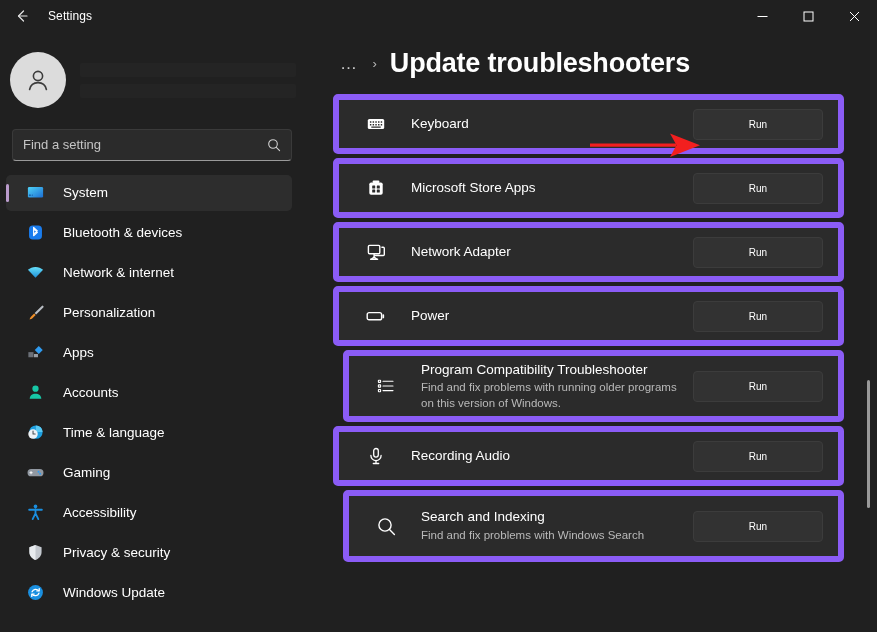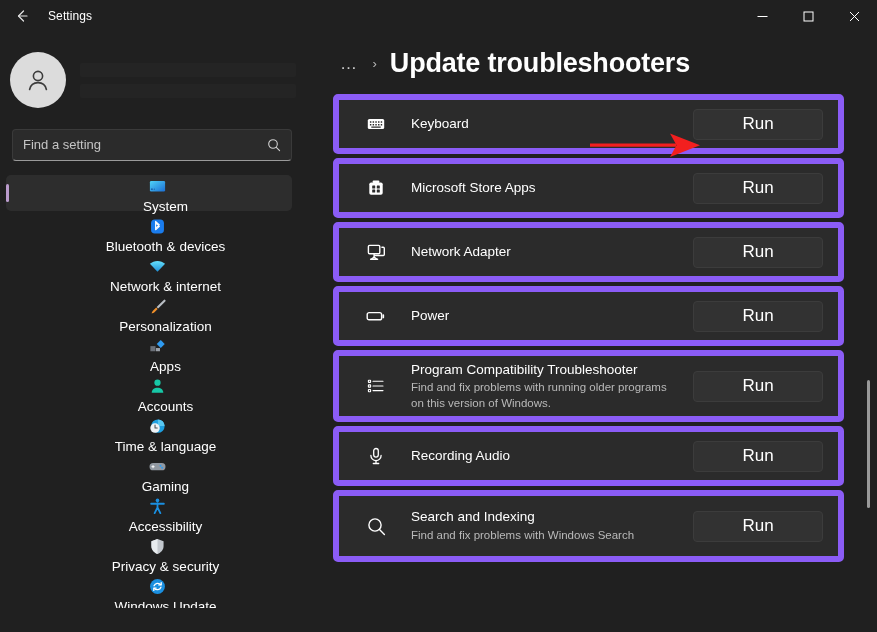--- a/index.html
+++ b/index.html
@@ -154,21 +154,20 @@
     padding: 0 18px 0 6px;
   }
   .nav-item {
     position: relative;
     height: 36px;
     display: flex;
     align-items: center;
     border-radius: 5px;
     padding-left: 17px;
     margin-bottom: 4px;
-    flex-direction: column;
   }
   .nav-item.selected { background: #2d2d2d; }
   .nav-item.selected::before {
     content: "";
     position: absolute;
     left: 0px;
     top: 9px;
     width: 3px;
     height: 18px;
     border-radius: 2px;
@@ -235,21 +234,21 @@
   .card {
     background: #2b2b2b;
     border: 6px solid #8b5cf6;
     border-radius: 5px;
     min-height: 60px;
     display: flex;
     align-items: center;
     padding: 0 15px 0 15px;
     margin-bottom: 4px;
   }
-  .card.tall { min-height: 72px; }
+  .card.tall { min-height: 72px; margin-left: 10px; }
 
   .card-icon {
     width: 26px;
     flex: 0 0 26px;
     display: flex;
     align-items: center;
     justify-content: center;
     color: #ffffff;
     margin-left: 9px;
   }
@@ -272,21 +271,21 @@
     max-width: 300px;
   }
   .run-btn {
     flex: 0 0 130px;
     width: 130px;
     height: 31px;
     background: #323232;
     border: 1px solid #3c3c3c;
     border-radius: 4px;
     color: #ffffff;
-    font-size: 17px;
+    font-size: 10px;
     font-family: "Liberation Sans", sans-serif;
     display: flex;
     align-items: center;
     justify-content: center;
   }
 
   
   .scrollbar {
     position: absolute;
     right: 4px;

